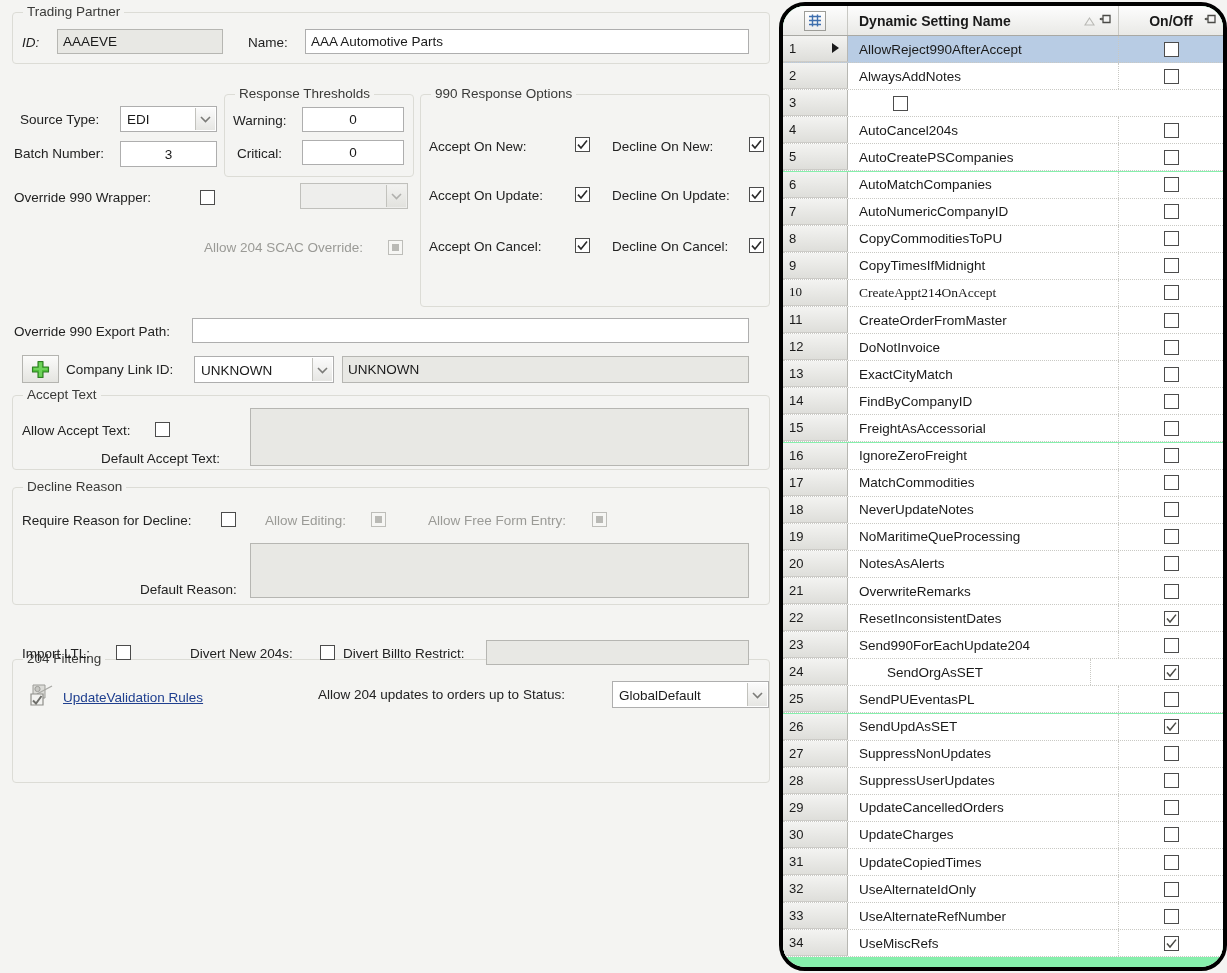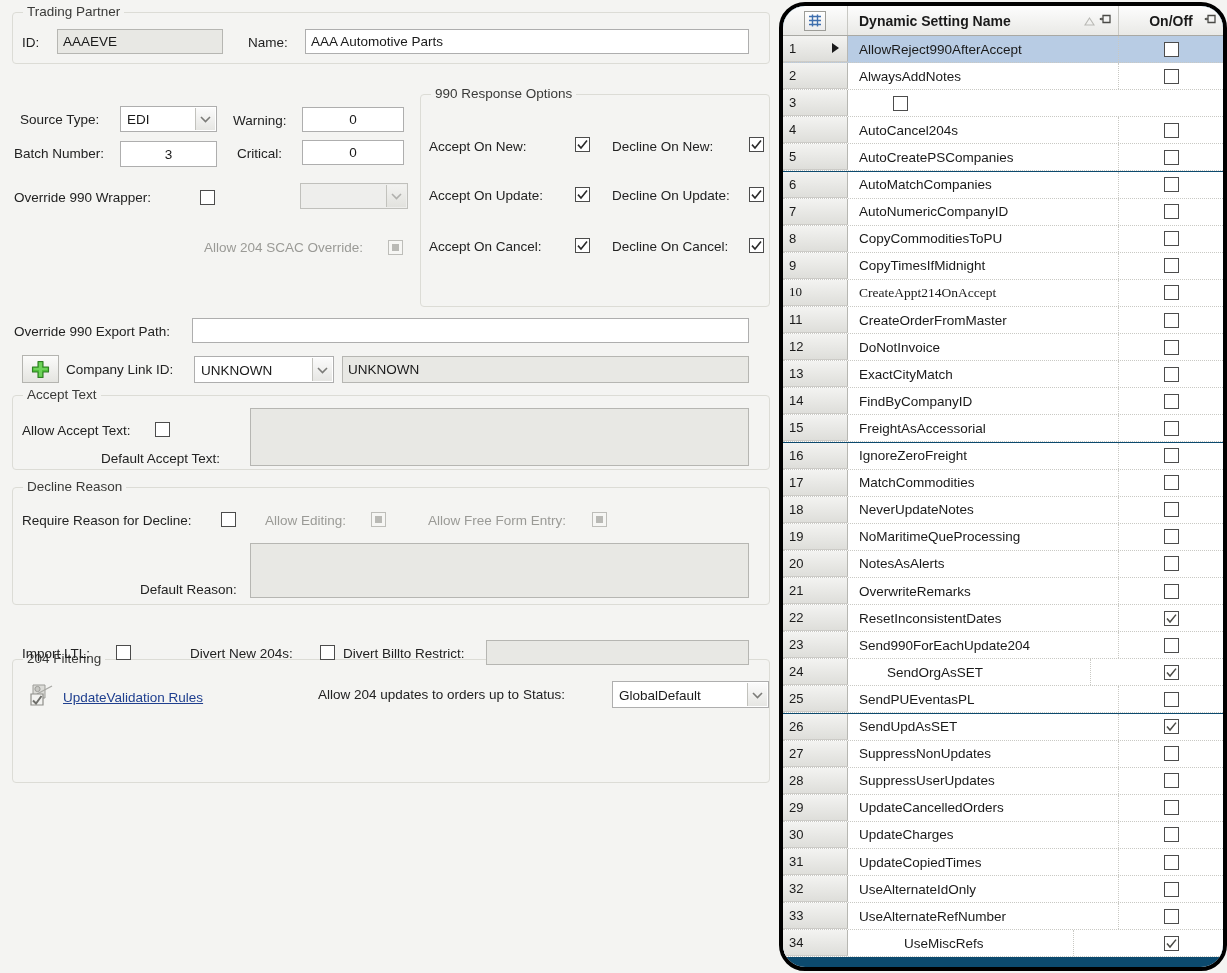--- a/index.html
+++ b/index.html
@@ -122,21 +122,21 @@
     left: 779px; top: 2px;
     width: 448px; height: 969px;
     border: 4px solid #000;
     border-radius: 26px;
     background: #ffffff;
     overflow: hidden;
   }
   #grid-inner {
     position: absolute;
     left: 0; top: 0; right: 0; bottom: 0;
-    background: #0c4a6e;
+    background: #86efac;
     overflow: hidden;
   }
 
   .ghdr {
     position: absolute; left: 0; top: 0; right: 0;
     height: 30px;
     display: flex;
     background: linear-gradient(#fdfdfd, #e9e9e6);
     border-bottom: 1px solid #a9a9a4;
   }
@@ -220,37 +220,40 @@
 </head>
 <body>
 
 <div id="root">
 
   <div id="left-pane">
 
     <div class="gb" style="left:12px; top:12px; width:758px; height:52px;">
       <span class="gb-title">Trading Partner</span>
     </div>
-    <span class="lbl" style="left:22px; top:36px;">ID:</span>
+    <span class="lbl" style="left:22px; top:36px;font-style:italic;">ID:</span>
     <input class="tb ro" style="left: 57px; top: 29px; width: 166px; height: 25px;" readonly="" value="AAAEVE">
     <span class="lbl" style="left:248px; top:36px;">Name:</span>
     <input class="tb" style="left: 305px; top: 29px; width: 444px; height: 25px;" value="AAA Automotive Parts">
 
     <span class="lbl" style="left:20px; top:113px;">Source Type:</span>
     <div class="cb" style="left:120px; top:106px; width:97px; height:26px;">
       <span class="cb-text">EDI</span>
       <span class="cb-btn">
         <svg width="11" height="8" viewBox="0 0 11 8">
             <path d="M1 2 L5.5 6.5 L10 2" stroke="#7b7b78" stroke-width="1.6" fill="none"></path>
           </svg>
       </span>
     </div>
     <span class="lbl" style="left:14px; top:147px;">Batch Number:</span>
     <input class="tb num" style="left: 120px; top: 141px; width: 97px; height: 26px;" value="3">
 
+    <div class="gb" style="left:224px; top:94px; width:190px; height:83px;">
+      <span class="gb-title">Response Thresholds</span>
+    </div>
     <span class="lbl" style="left:233px; top:114px;">Warning:</span>
     <input class="tb num" style="left: 302px; top: 107px; width: 102px; height: 25px;" value="0">
     <span class="lbl" style="left:237px; top:147px;">Critical:</span>
     <input class="tb num" style="left: 302px; top: 140px; width: 102px; height: 25px;" value="0">
 
     <div class="gb" style="left:420px; top:94px; width:350px; height:213px;">
       <span class="gb-title">990 Response Options</span>
     </div>
     <span class="lbl" style="left:429px; top:140px;">Accept On New:</span>
     <div class="ck" style="left:575px; top:137px;">
@@ -725,21 +728,21 @@
           </div>
           <div class="grow" style="top: 897.2px;">
             <div class="c-num">
               <span class="rn">33</span>
             </div>
             <div class="c-name">UseAlternateRefNumber</div>
             <div class="c-onoff">
               <span class="gck"></span>
             </div>
           </div>
-          <div class="grow" style="top: 924.3px; gap: 45px;">
+          <div class="grow" style="top: 924.3px;">
             <div class="c-num">
               <span class="rn">34</span>
             </div>
             <div class="c-name">UseMiscRefs</div>
             <div class="c-onoff">
               <span class="gck">
                 <svg width="13" height="13" viewBox="0 0 13 13">
                   <path d="M2 6.6 L5 10 L11 2.6" stroke="#4a4a46" stroke-width="1.5" fill="none"></path>
                 </svg>
               </span>

